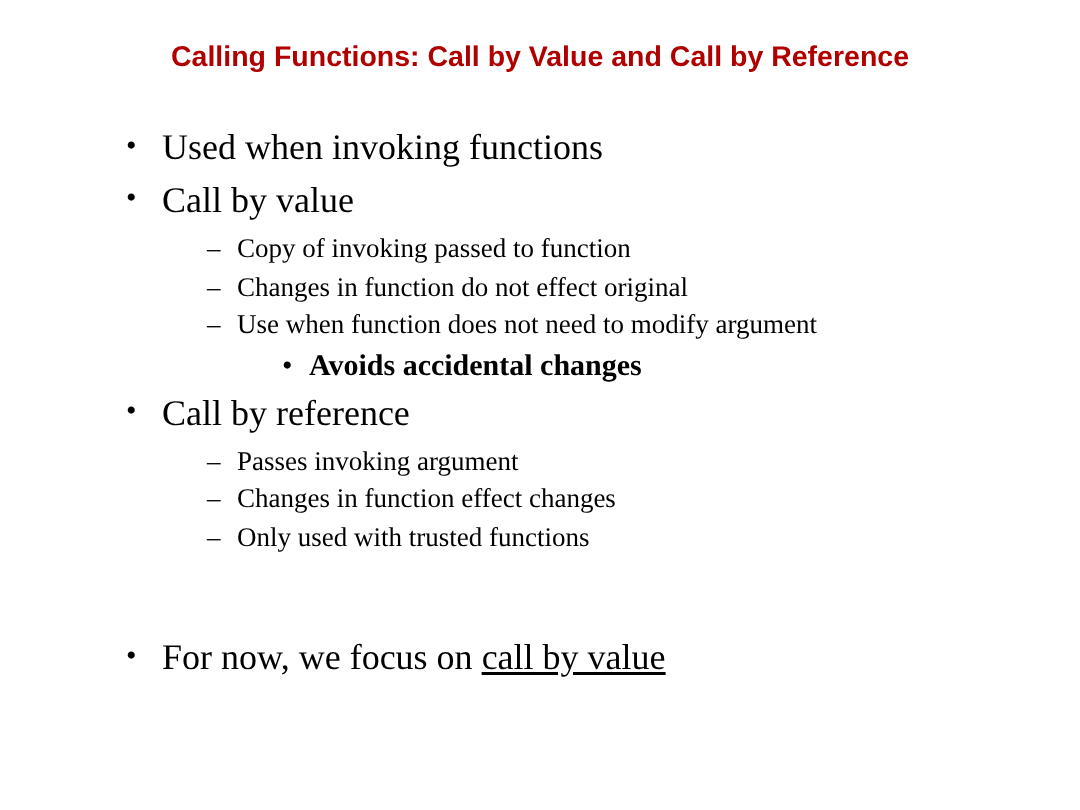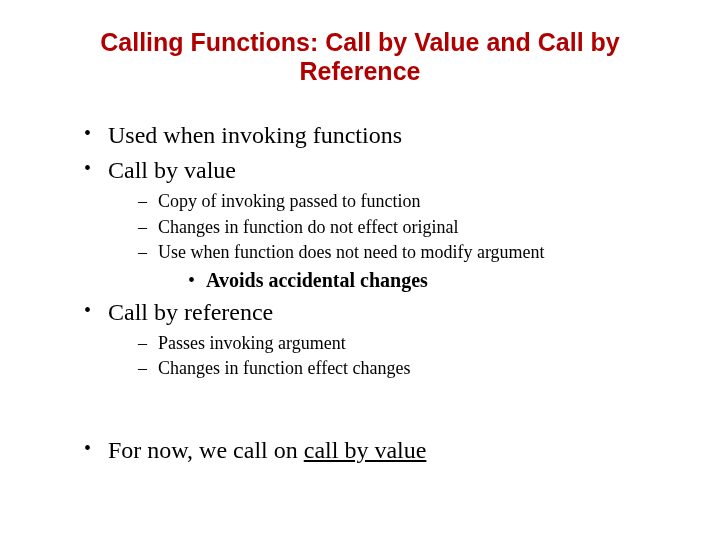--- a/index.html
+++ b/index.html
@@ -14,21 +14,21 @@
   .slide {
     box-sizing: border-box;
     width: 720px;
     height: 540px;
     padding: 28px 40px 20px 40px;
   }
   .title {
     font-family: Arial, Helvetica, sans-serif;
     font-weight: bold;
     color: #b00000;
-    font-size: 25px;
+    font-size: 19px;
     text-align: center;
     margin: 0 0 34px 0;
   }
   ul.lvl1 {
     list-style: none;
     margin: 16px;
     padding: 0 0 0 28px;
   }
   ul.lvl1 > li {
     position: relative;
@@ -110,26 +110,27 @@
           </ul>
         </li>
       </ul>
     </li>
 
     <li>
       <span>Call by reference</span>
       <ul class="lvl2">
         <li>Passes invoking argument</li>
         <li>Changes in function effect changes</li>
+        <li>Only used with trusted functions</li>
       </ul>
     </li>
 
   </ul>
 
   <div class="spacer-big"></div>
 
   <ul class="lvl1">
     <li>
-      <span>For now, we call on </span><span class="underline">call by value</span>
+      <span>For now, we focus on </span><span class="underline">call by value</span>
     </li>
   </ul>
 
 </div>
 
 </body></html>

